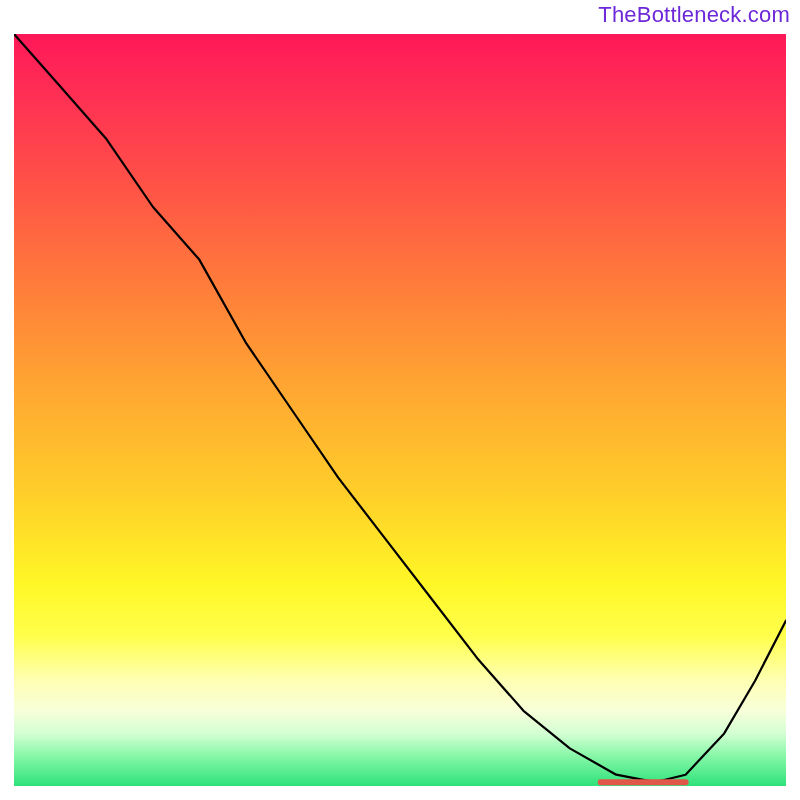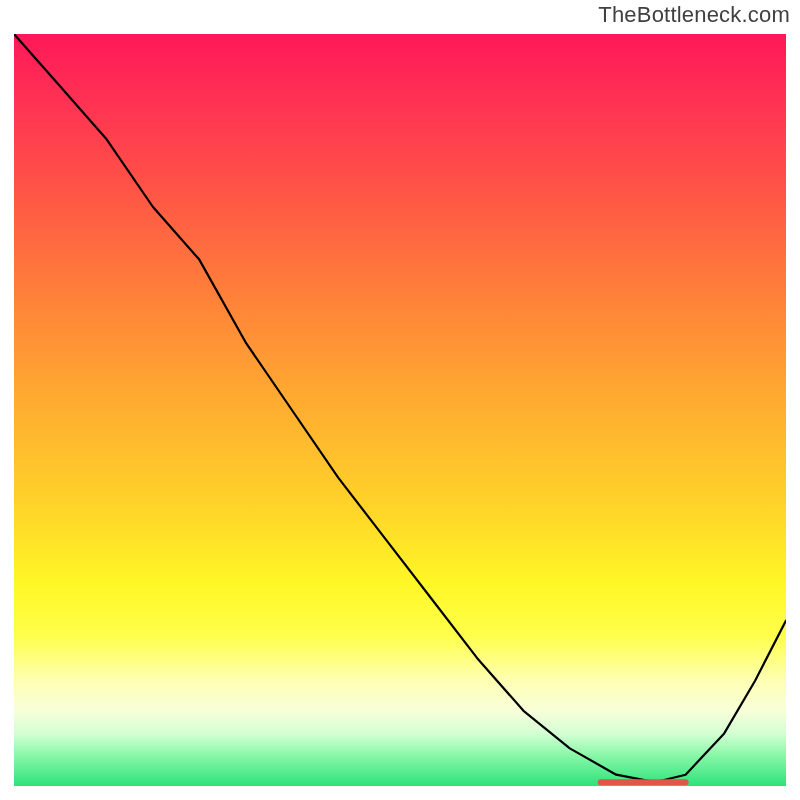--- a/index.html
+++ b/index.html
@@ -13,21 +13,21 @@
   }
   .container {
     position: relative;
     width: 800px;
     height: 800px;
   }
   .attribution {
     position: absolute;
     top: 2px;
     right: 10px;
-    color: #404040;
+    color: #6d28d9;
     font-size: 22px;
     font-weight: 400;
     letter-spacing: 0.2px;
   }
   
   .plot {
     position: absolute;
     left: 14px;
     top: 34px;
     right: 14px;

